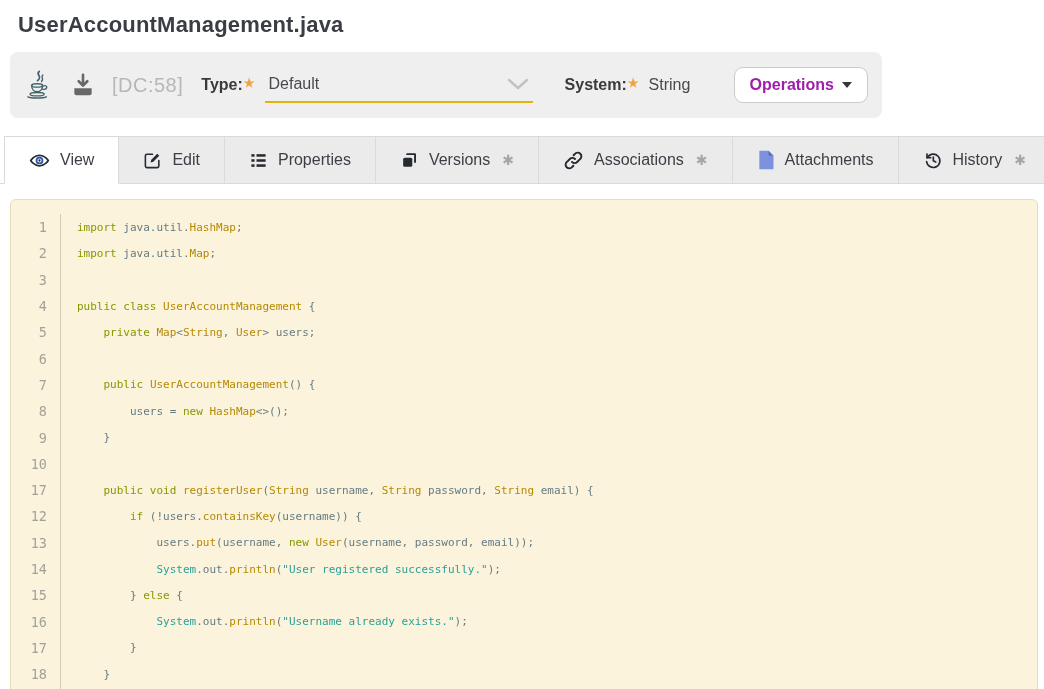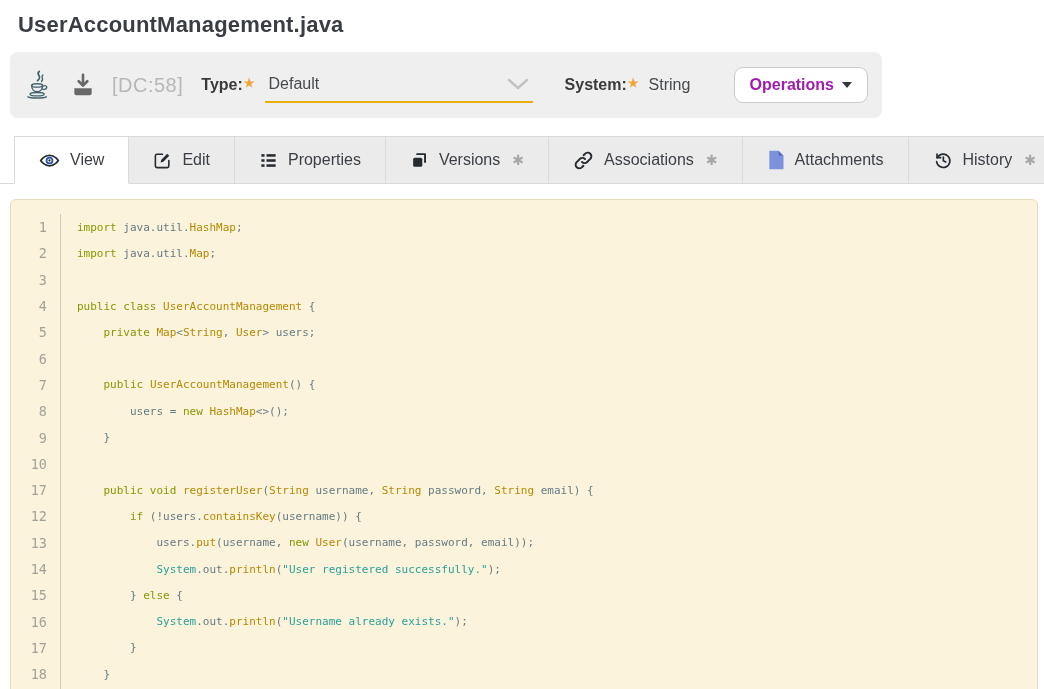--- a/index.html
+++ b/index.html
@@ -35,21 +35,21 @@
   .status-val{font-size:16px;color:#46494e;margin-left:10px;}
   .ops-btn{
     margin-left:auto;height:36px;background:#ffffff;border:1px solid #cbcbcb;
     border-radius:9px;padding:0 15px;display:flex;align-items:center;gap:8px;
     font-family:inherit;font-size:16px;color:#a21caf;font-weight:600;cursor:pointer;
   }
   .caret-down{width:0;height:0;border-left:5px solid transparent;border-right:5px solid transparent;border-top:6px solid #33363b;}
   
   .tabbar{
     margin-top:17px;display:flex;align-items:flex-end;
-    border-bottom:1px solid #d8d8d8;padding-left:14px;height:49px;box-sizing:border-box;
+    border-bottom:1px solid #d8d8d8;padding-left:4px;height:49px;box-sizing:border-box;
   }
   .tab{
     height:48px;margin-bottom:-1px;display:flex;align-items:center;gap:10px;
     padding:0 24px;background:#ebebeb;border:1px solid #dadada;border-left:none;
     font-size:16px;color:#3c4046;cursor:pointer;box-sizing:border-box;white-space:nowrap;
   }
   .tab:first-child{border-left:1px solid #dadada;}
   .tab.active{background:#ffffff;border-bottom:1px solid #ffffff;}
   .tab .ast{color:#a6a6a6;font-size:14px;margin-left:2px;}
   .tab svg{display:block;}

